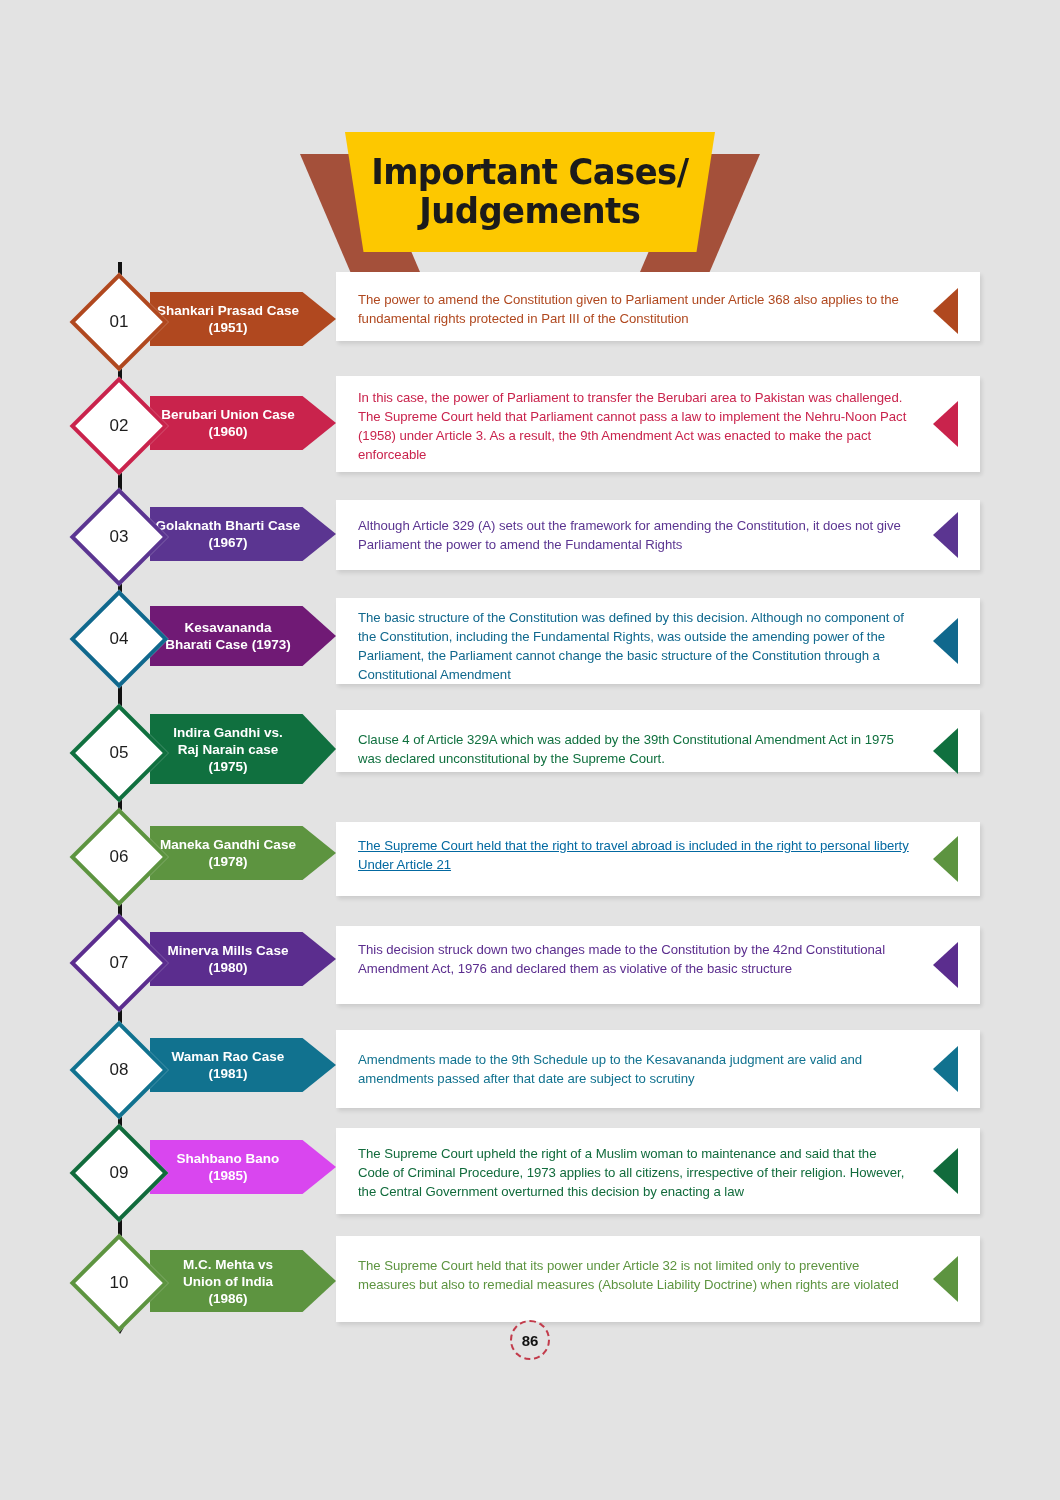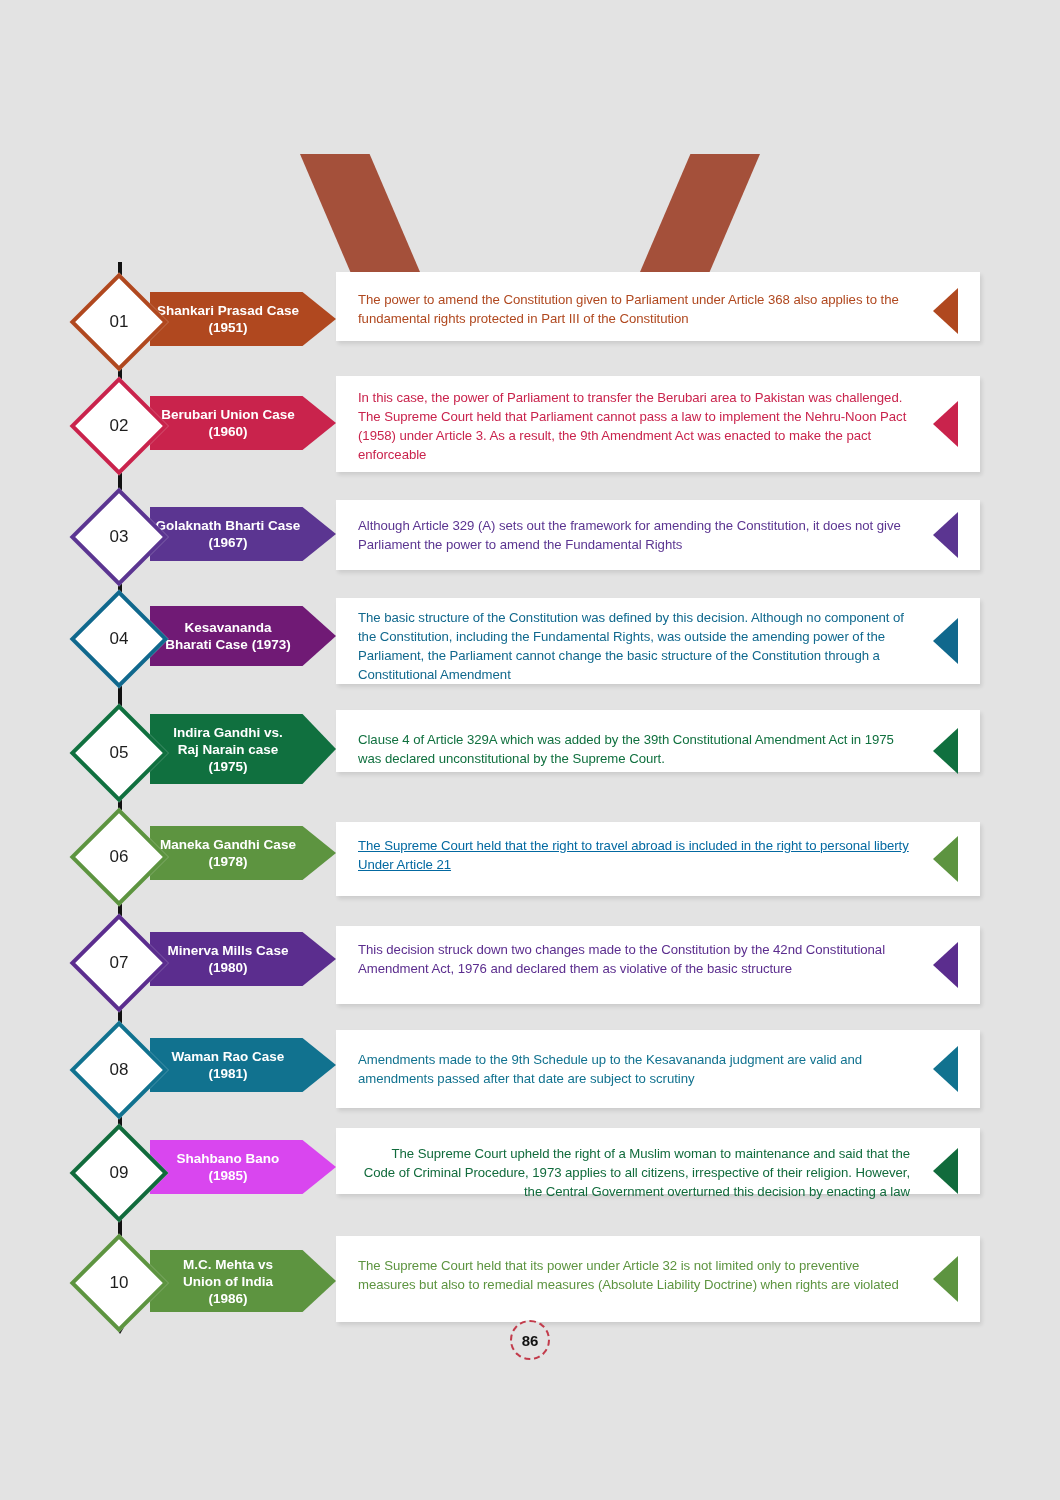--- a/index.html
+++ b/index.html
@@ -162,20 +162,24 @@
   }
 </style>
 </head>
 <body>
 
 <div id="page">
 
   <div class="header-wrap">
     <div class="ribbon-tail left"></div>
     <div class="ribbon-tail right"></div>
+    <div class="ribbon-main">
+      <div class="ribbon-title">Important Cases/
+Judgements</div>
+    </div>
   </div>
 
   <div class="spine"></div>
   <div class="spine-arrow"></div>
 
   <div id="rows-host">
       <div class="row" style="top: 0px;">
         <div class="content-box" style="top: 272px; height: 69px;">
           <div class="content-text" style="top: 18px; color: rgb(176, 72, 31);">The power to amend the Constitution given to Parliament under Article 368 also applies to the fundamental rights protected in Part III of the Constitution</div>
           <div class="content-caret" style="top: 16px; border-right-color: rgb(176, 72, 31);"></div>
@@ -250,21 +254,21 @@
         <div class="content-box" style="top: 1030px; height: 78px;">
           <div class="content-text" style="top: 20px; color: rgb(17, 114, 143);">Amendments made to the 9th Schedule up to the Kesavananda judgment are valid and amendments passed after that date are subject to scrutiny</div>
           <div class="content-caret" style="top: 16px; border-right-color: rgb(17, 114, 143);"></div>
         </div>
         <div class="chevron" style="top: 1038px; height: 54px; background: rgb(17, 114, 143);">Waman Rao Case
 (1981)</div>
         <div class="diamond" style="top: 1035px; border-color: rgb(17, 114, 143);"></div>
         <div class="diamond-num" style="top: 1035px;">08</div>
       </div>
       <div class="row" style="top: 0px;">
-        <div class="content-box" style="top: 1128px; height: 66px; text-align: right;">
+        <div class="content-box" style="top: 1128px; height: 86px;">
           <div class="content-text" style="top: 16px; color: rgb(17, 107, 60);">The Supreme Court upheld the right of a Muslim woman to maintenance and said that the Code of Criminal Procedure, 1973 applies to all citizens, irrespective of their religion. However, the Central Government overturned this decision by enacting a law</div>
           <div class="content-caret" style="top: 20px; border-right-color: rgb(17, 107, 60);"></div>
         </div>
         <div class="chevron" style="top: 1140px; height: 54px; background: #d946ef;">Shahbano Bano
 (1985)</div>
         <div class="diamond" style="top: 1138px; border-color: rgb(17, 107, 60);"></div>
         <div class="diamond-num" style="top: 1138px;">09</div>
       </div>
       <div class="row" style="top: 0px;">
         <div class="content-box" style="top: 1236px; height: 86px;">

